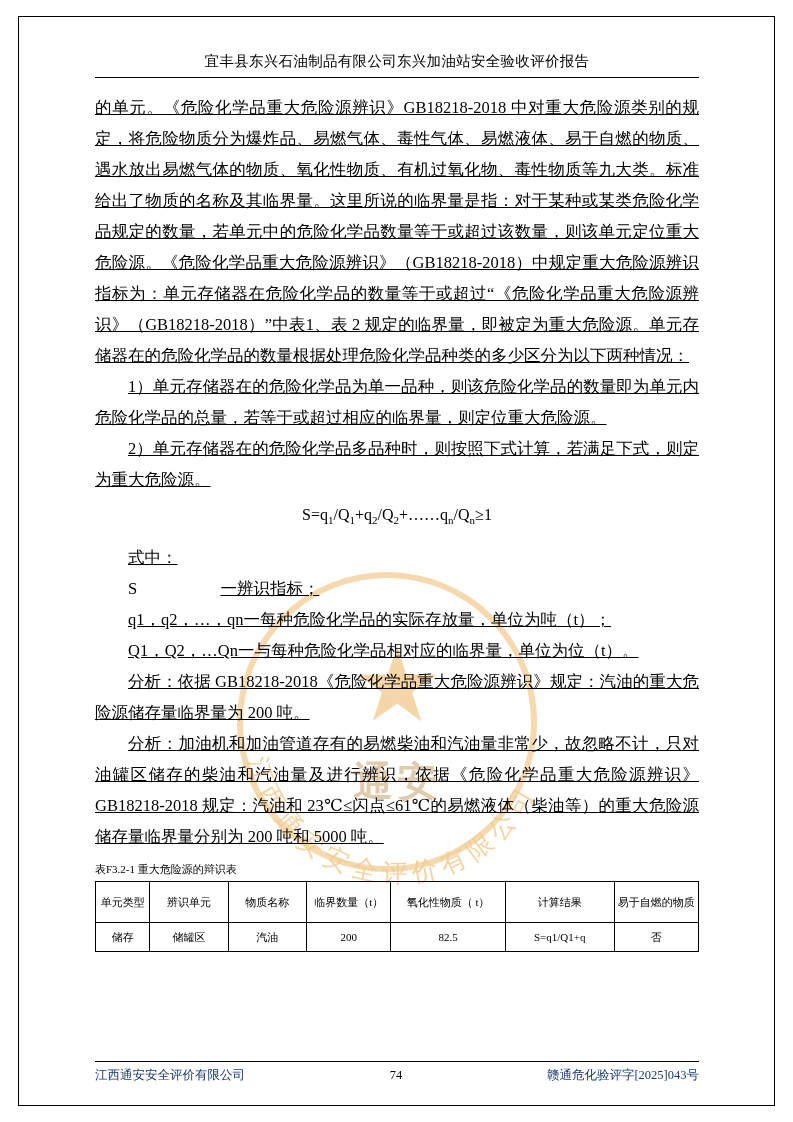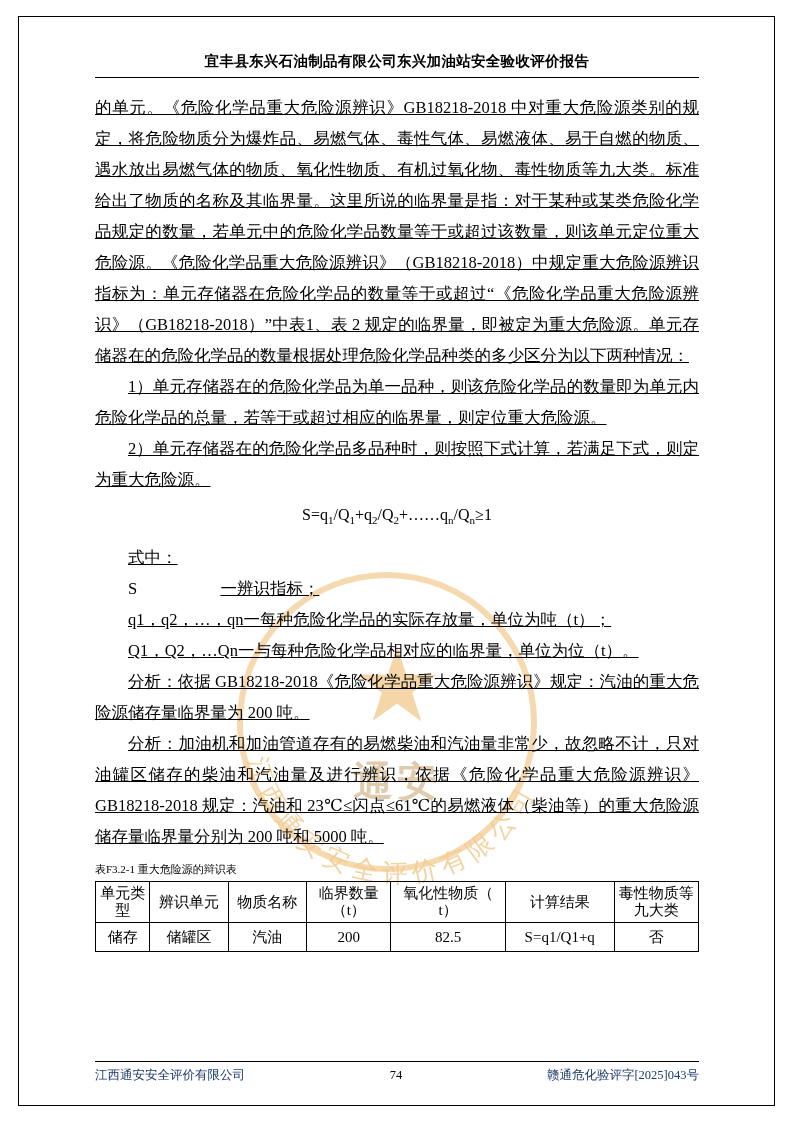--- a/index.html
+++ b/index.html
@@ -31,21 +31,21 @@
   .content {
     position: absolute;
     left: 95px;
     top: 52px;
     width: 604px;
     height: 1020px;
   }
   .header {
     text-align: center;
     font-size: 14.5px;
-    font-weight: bold;
+    font-weight: normal;
     letter-spacing: 0.3px;
     padding-bottom: 6px;
     border-bottom: 1px solid #000;
     color: #000;
   }
   .body-text {
     position: relative;
     z-index: 2;
     font-size: 16.5px;
     line-height: 31px;
@@ -81,21 +81,21 @@
     text-align: left;
     font-size: 11px;
     margin-top: 10px;
     margin-bottom: 4px;
     position: relative;
     z-index: 2;
   }
   table.risk {
     border-collapse: collapse;
     width: 100%;
-    font-size: 15px;
+    font-size: 11px;
     position: relative;
     z-index: 2;
   }
   table.risk th, table.risk td {
     border: 1px solid #000;
     text-align: center;
     padding: 3px 2px;
     line-height: 17px;
     font-weight: normal;
   }
@@ -234,21 +234,21 @@
 
     <table class="risk">
       <thead>
         <tr>
           <th class="col1">单元类型</th>
           <th class="col2">辨识单元</th>
           <th class="col3">物质名称</th>
           <th class="col4">临界数量（t）</th>
           <th class="col5">氧化性物质（ t）</th>
           <th class="col6">计算结果</th>
-          <th class="col7">毒性物质等九大类</th>
+          <th class="col7">易于自燃的物质</th>
         </tr>
       </thead>
       <tbody>
         <tr>
           <td>储存</td>
           <td>储罐区</td>
           <td>汽油</td>
           <td>200</td>
           <td>82.5</td>
           <td>S=q1/Q1+q</td>

